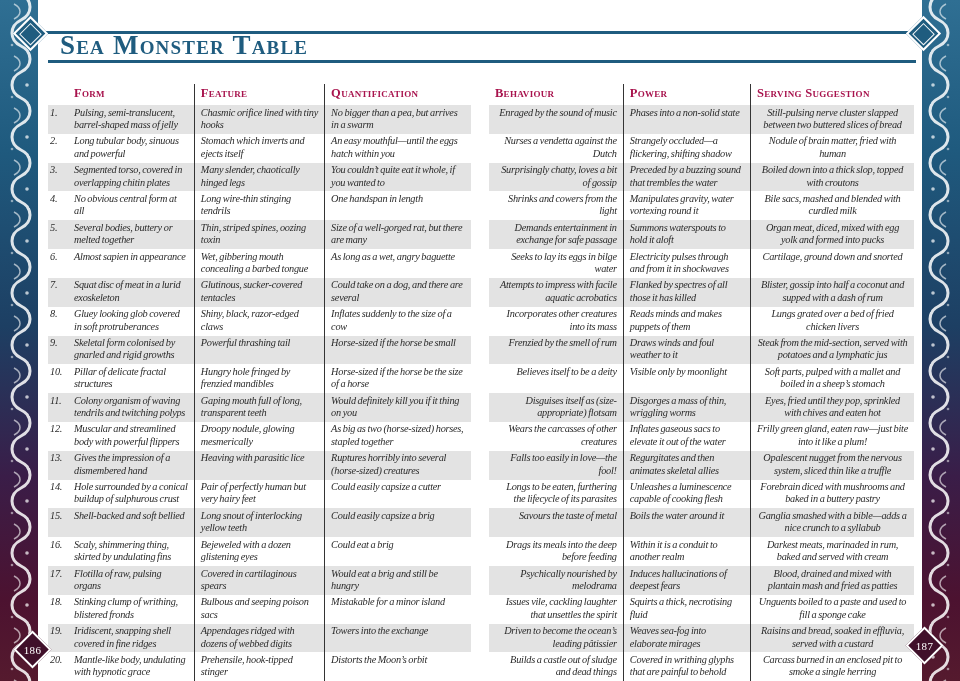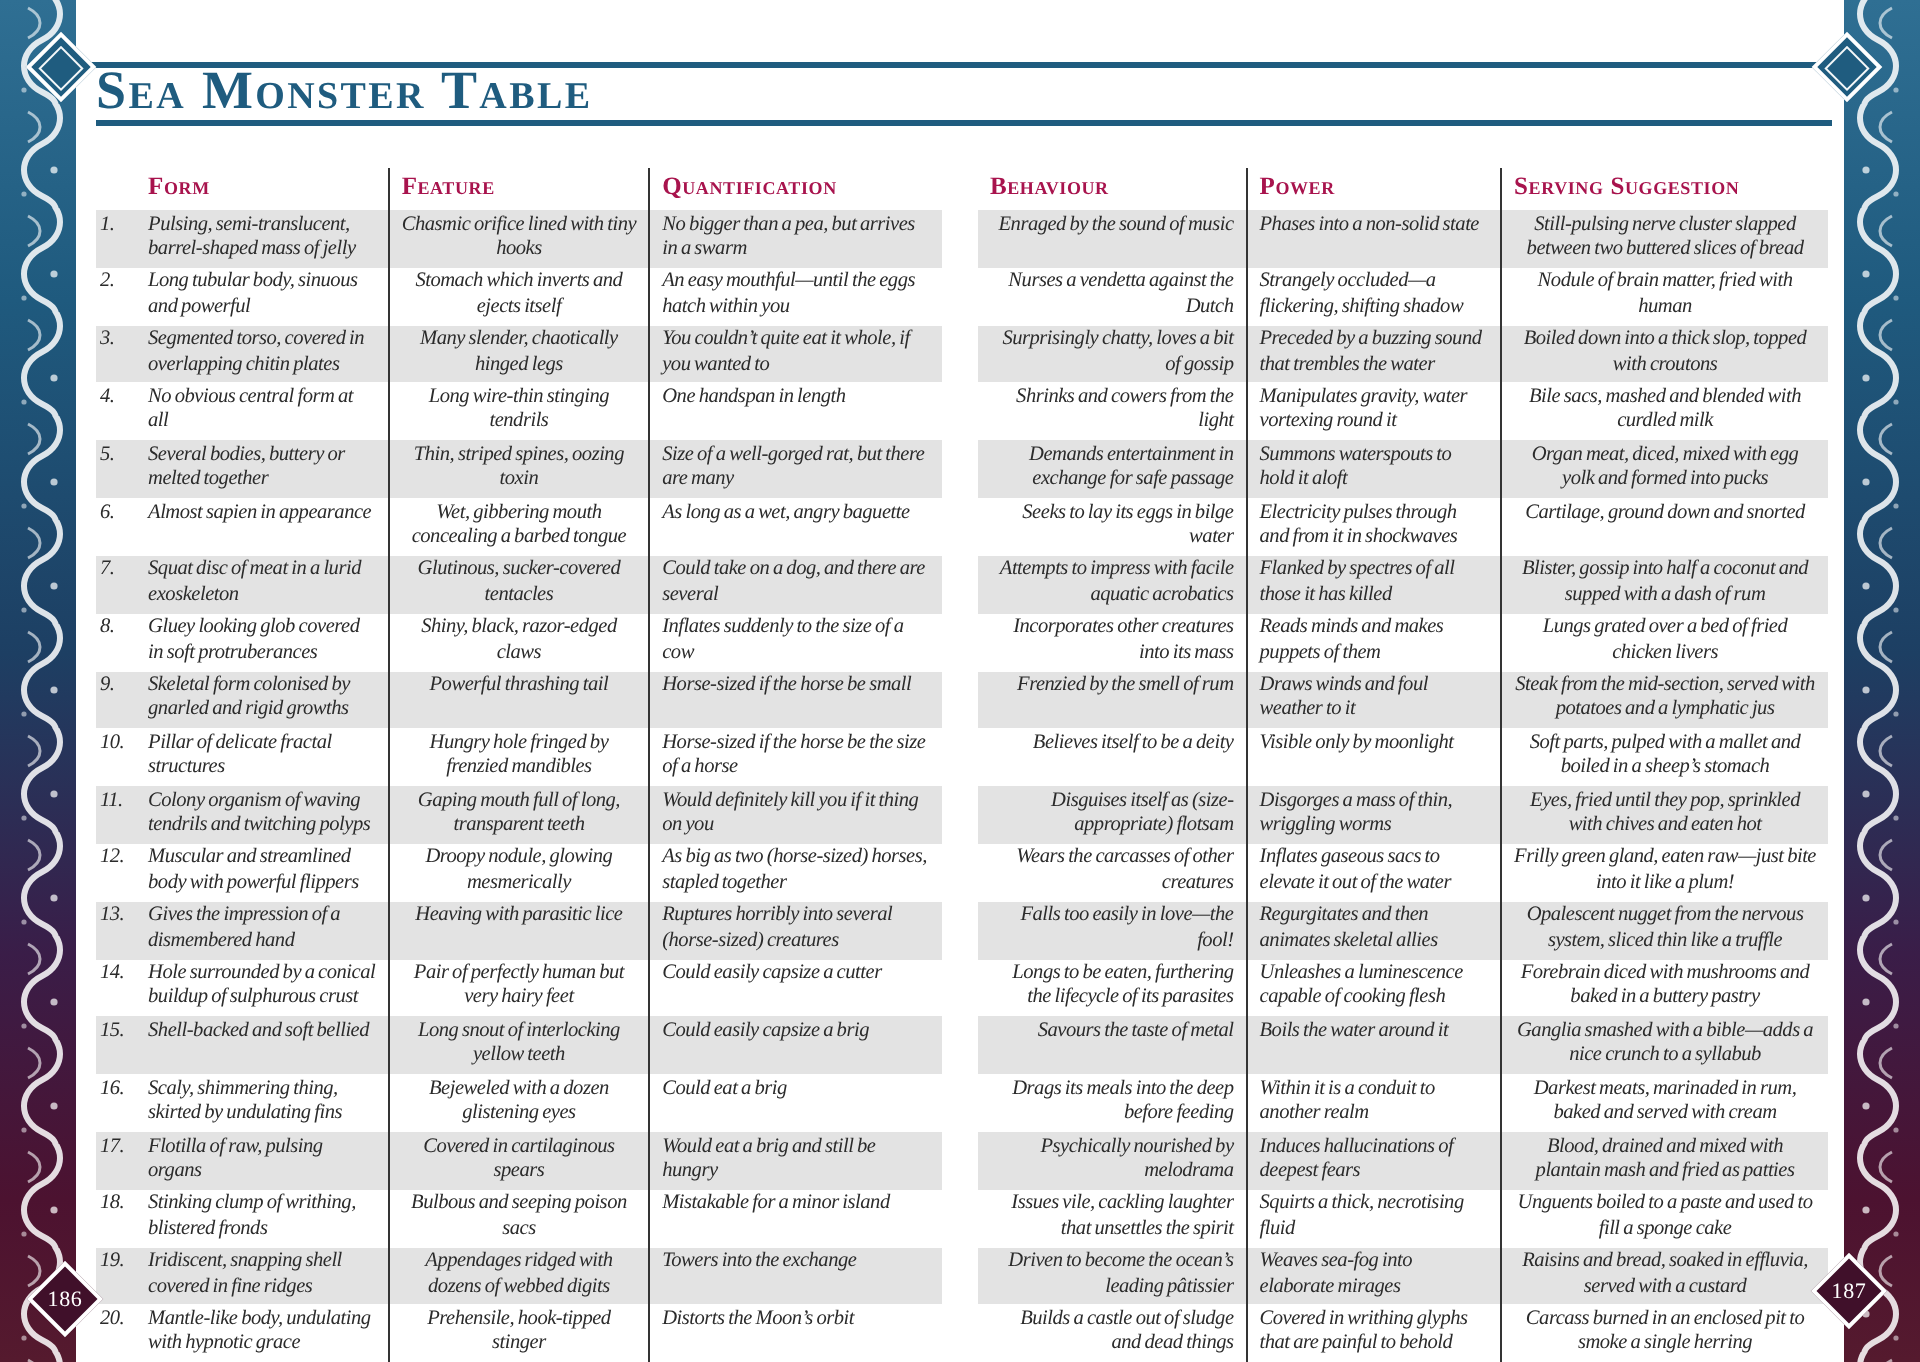--- a/index.html
+++ b/index.html
@@ -20,34 +20,34 @@
   .diamond-top::after{content:"";position:absolute;inset:2.5px;border:1px solid rgba(255,255,255,.95);}
   .diamond-tl{left:18px;top:21px;}
   .diamond-tr{left:911px;top:21px;}
   .diamond-page{width:27px;height:27px;background:#40102a;border:2px solid #fff;}
   .diamond-bl{left:19px;top:636px;}
   .diamond-br{left:911px;top:632px;}
   .diamond-page span{position:absolute;inset:0;display:flex;align-items:center;justify-content:center;
       transform:rotate(-45deg);color:#fff;font-size:11px;letter-spacing:.3px;}
 
   
-  .title{position:absolute;left:48px;top:30px;margin:0;font-size:27px;font-weight:bold;
+  .title{position:absolute;left:60px;top:30px;margin:0;font-size:27px;font-weight:bold;
          color:#1f5c7f;font-variant:small-caps;letter-spacing:1.2px;z-index:4;}
   .title-rule{position:absolute;left:48px;top:60px;width:868px;height:3px;background:#1f5c7f;}
 
   
   .sea-table{position:absolute;left:48px;top:84px;width:866px;border-collapse:collapse;
              table-layout:fixed;z-index:1;}
   .sea-table th{color:#a8134d;font-variant:small-caps;font-weight:bold;font-size:12.5px;
                 letter-spacing:.3px;text-align:left;vertical-align:bottom;padding:2px 6px 4px 6px;}
   .sea-table td{font-style:italic;font-size:10.3px;line-height:12.4px;color:#2b2b2b;
                 letter-spacing:-.25px;word-spacing:-.5px;vertical-align:top;
                 padding:1.5px 6px 2.5px 6px;}
   .c-num{width:20px;} .sea-table td.c-num{padding-left:2px;padding-right:0;}
-  .c-form{width:126px;} .c-feature{width:130px;text-align:center;} .c-quant{width:146px;}
+  .c-form{width:126px;} .c-feature{width:130px;} .c-quant{width:146px;}
   .c-gutter{width:18px;padding:0;}
   .c-beh{width:134px;text-align:right;} .c-power{width:127px;} .c-serving{width:163px;text-align:center;}
   .sea-table .c-form,.sea-table .c-feature,.sea-table .c-beh,.sea-table .c-power{
       border-right:1.5px solid #343434;}
   tr.shaded td{background:#e3e3e3;}
   tr.shaded td.c-gutter{background:#fff;}
   tbody tr:last-child td{border-bottom:4.5px solid #1b3b54;}
   tbody tr:last-child td.c-gutter{border-bottom:none;}
 </style>
 </head>

